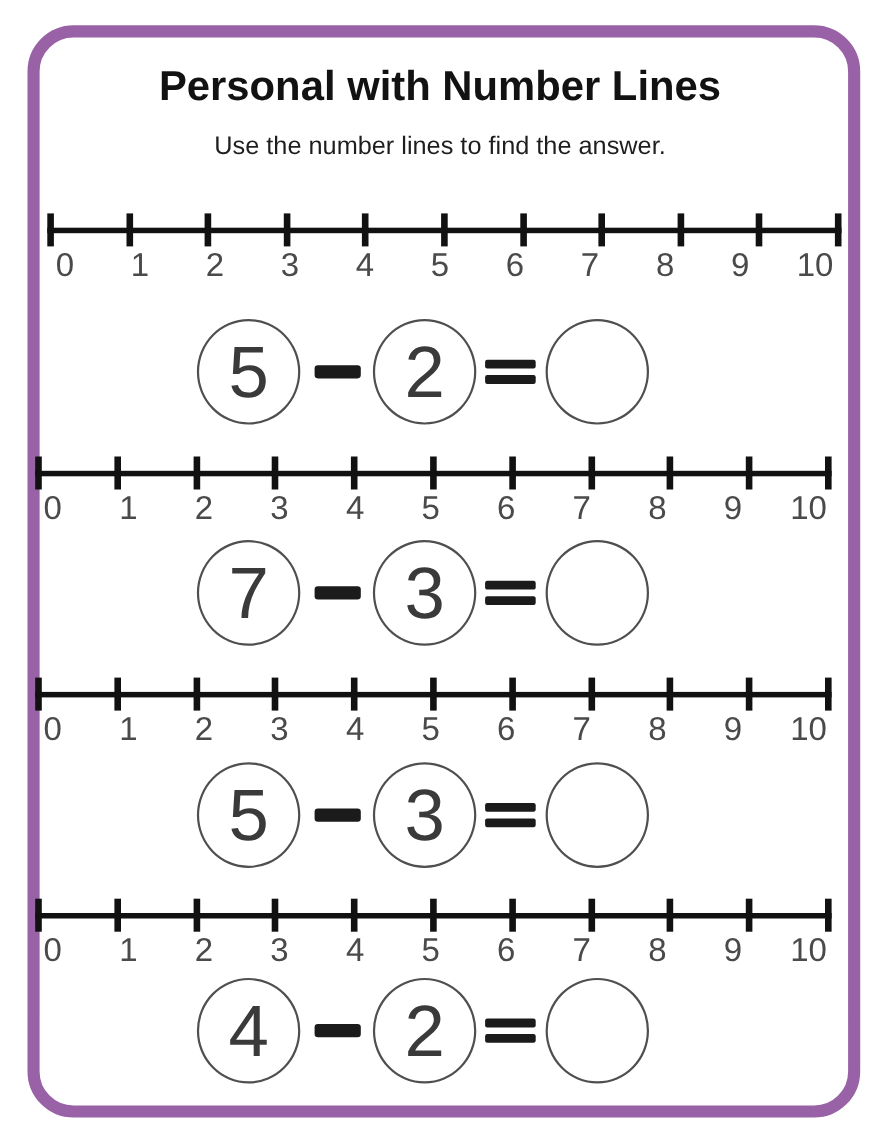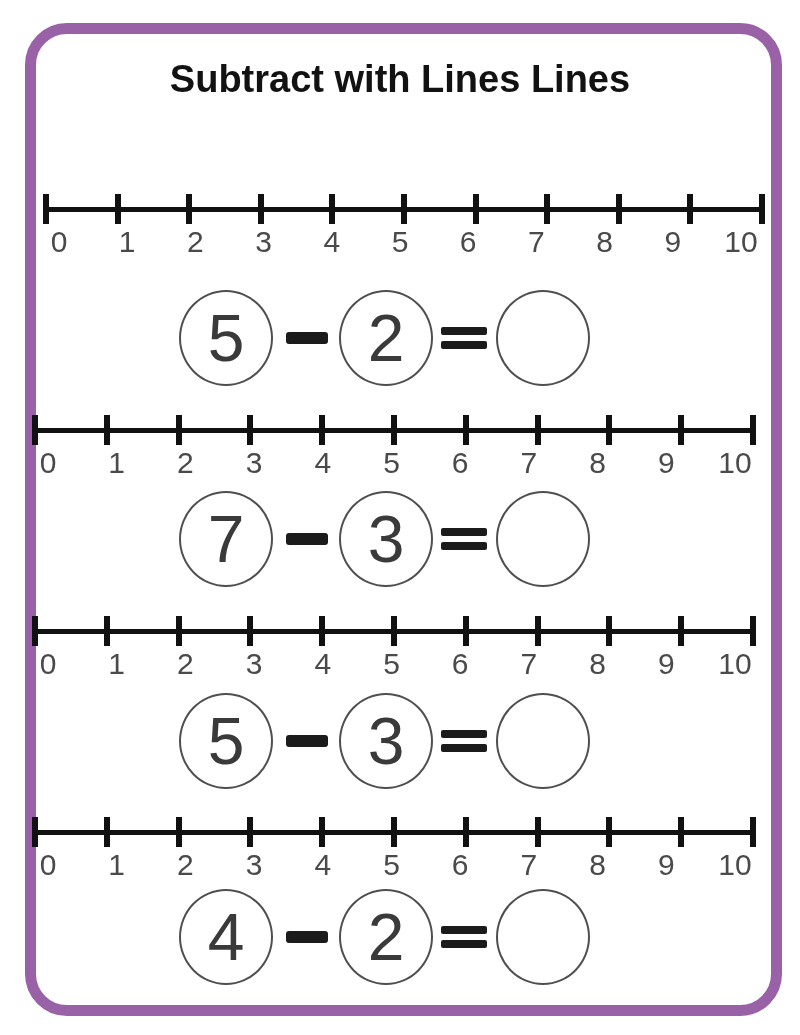--- a/index.html
+++ b/index.html
@@ -104,21 +104,22 @@
     text-decoration: underline;
     cursor: pointer;
   }
 </style>
 </head>
 <body>
 
 <div class="page">
   <div class="sheet"></div>
 
-  <h1 class="title">Subtract with Lines Lines</h1>
+  <h1 class="title">Personal with Number Lines</h1>
+  <p class="subtitle">Use the number lines to find the answer.</p>
 
   <div id="sections">
       <div>
         <div>
           <div class="nl-bar" style="left: 43px; top: 207px; width: 722px;"></div>
           <div class="nl-tick" style="left: 43px; top: 194px;"></div>
           <div class="nl-label" style="left: 59px; top: 227px;">0</div>
           <div class="nl-tick" style="left: 114.6px; top: 194px;"></div>
           <div class="nl-label" style="left: 127.2px; top: 227px;">1</div>
           <div class="nl-tick" style="left: 186.2px; top: 194px;"></div>

